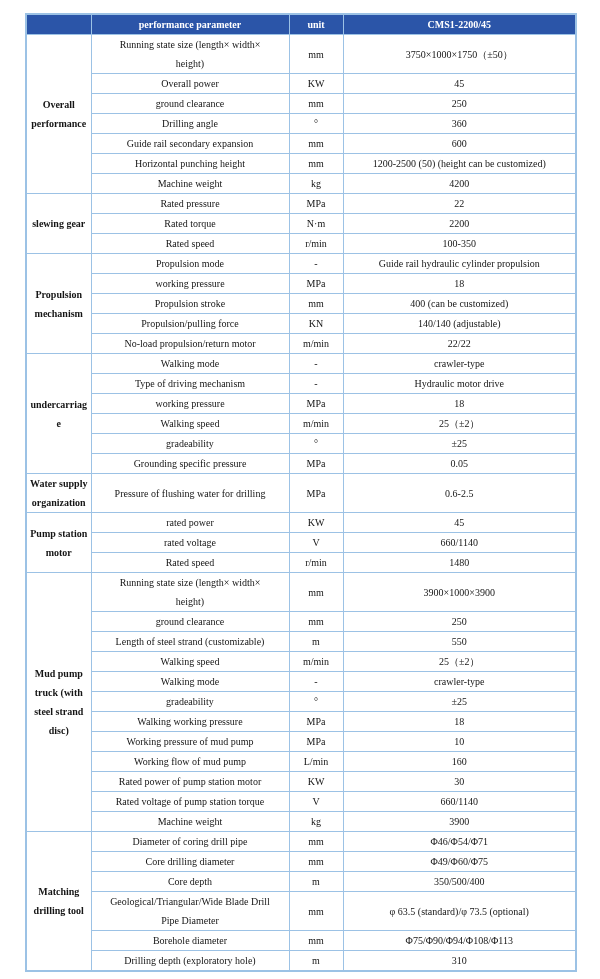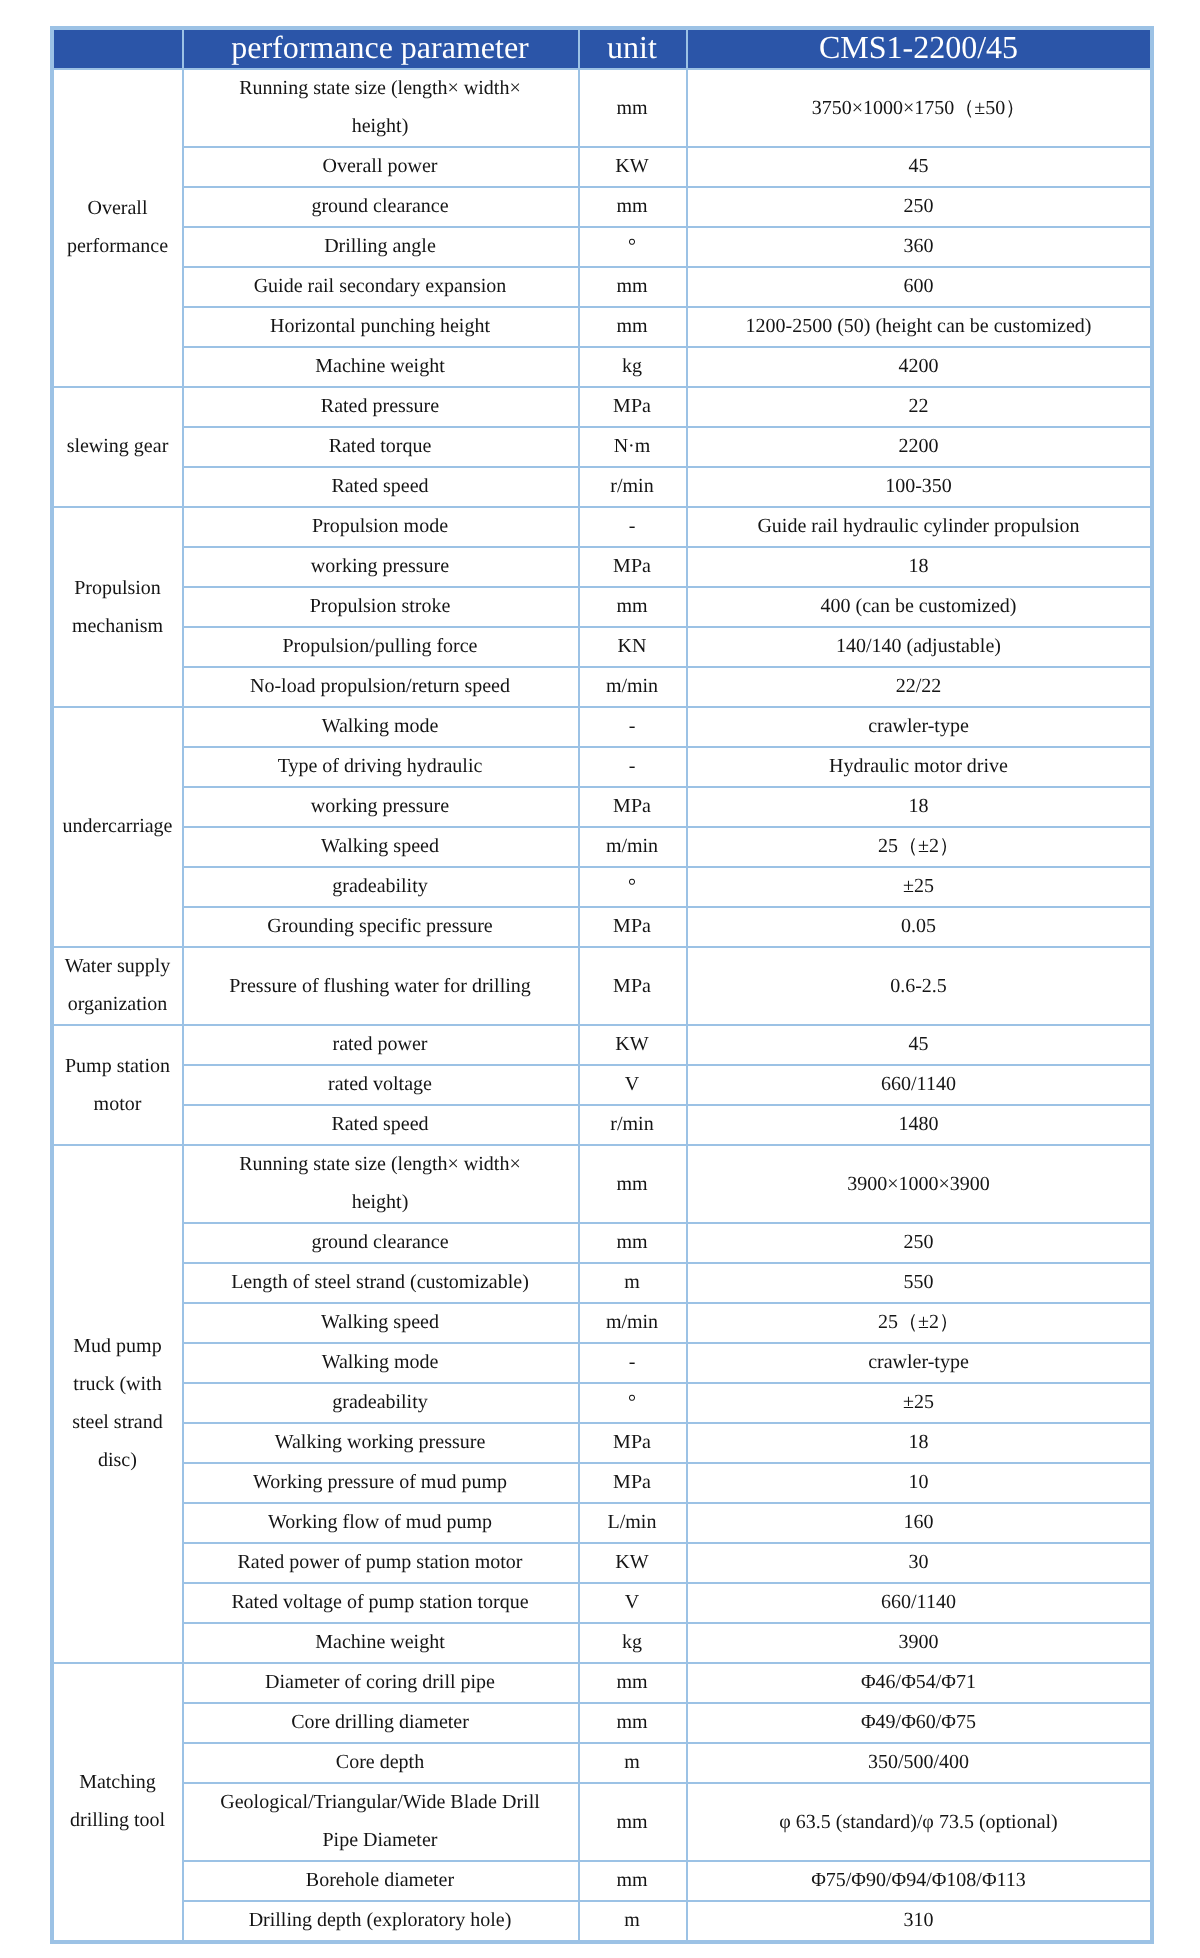--- a/index.html
+++ b/index.html
@@ -30,25 +30,25 @@
     vertical-align:middle;
     font-size:10px;
     line-height:19px;
     height:19px;
     padding:0 3px;
     overflow:hidden;
   }
   thead th{
     background:var(--header-bg);
     color:var(--header-text);
-    font-weight:normal;
-    font-size:16px;
+    font-weight:bold;
+    font-size:10px;
   }
   td.cat{
-    font-weight:normal;
+    font-weight:bold;
     overflow-wrap:break-word;
     word-wrap:break-word;
     margin-left:28px;
   }
   td.param{white-space:pre-line;}
   td.value{white-space:pre-line;}
 </style>
 </head>
 <body>
 
@@ -136,32 +136,32 @@
         <td class="param">Propulsion stroke</td>
         <td class="unit">mm</td>
         <td class="value">400 (can be customized)</td>
       </tr>
       <tr>
         <td class="param">Propulsion/pulling force</td>
         <td class="unit">KN</td>
         <td class="value">140/140 (adjustable)</td>
       </tr>
       <tr>
-        <td class="param">No-load propulsion/return speed</td>
+        <td class="param">No-load propulsion/return motor</td>
         <td class="unit">m/min</td>
         <td class="value">22/22</td>
       </tr>
       <tr>
         <td class="cat" rowspan="6">undercarriage</td>
         <td class="param">Walking mode</td>
         <td class="unit">-</td>
         <td class="value">crawler-type</td>
       </tr>
       <tr>
-        <td class="param">Type of driving hydraulic</td>
+        <td class="param">Type of driving mechanism</td>
         <td class="unit">-</td>
         <td class="value">Hydraulic motor drive</td>
       </tr>
       <tr>
         <td class="param">working pressure</td>
         <td class="unit">MPa</td>
         <td class="value">18</td>
       </tr>
       <tr>
         <td class="param">Walking speed</td>

